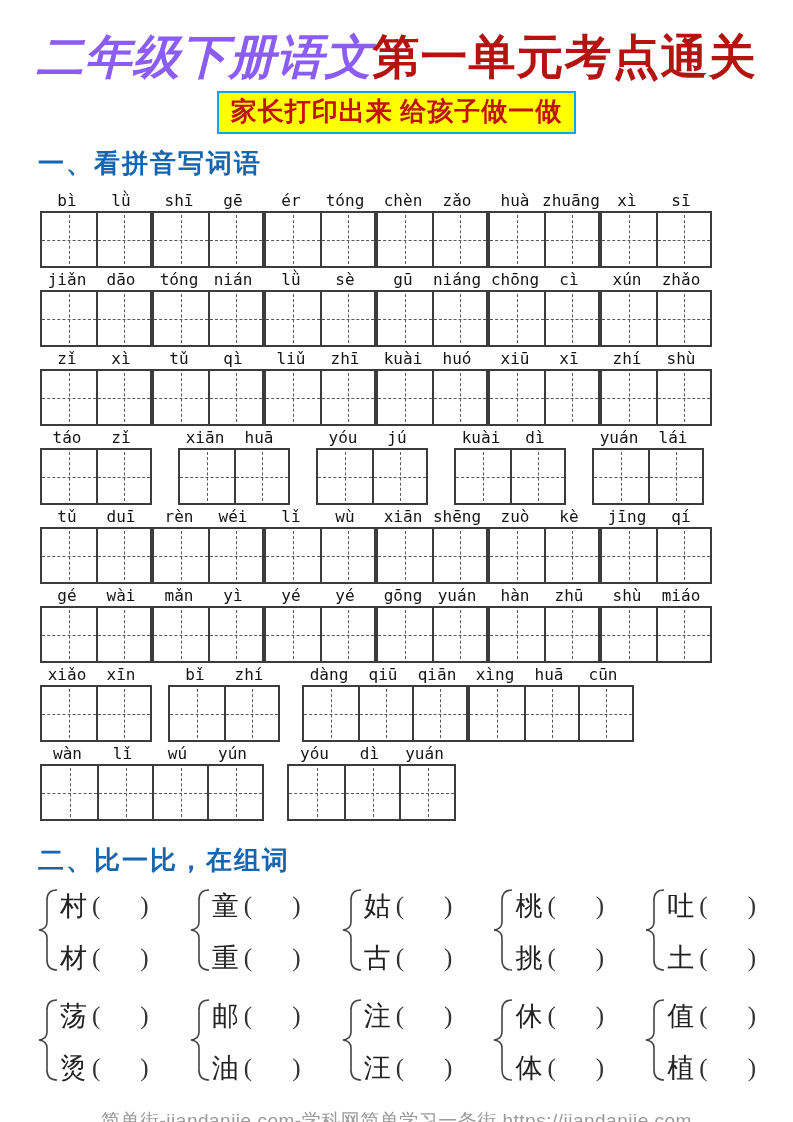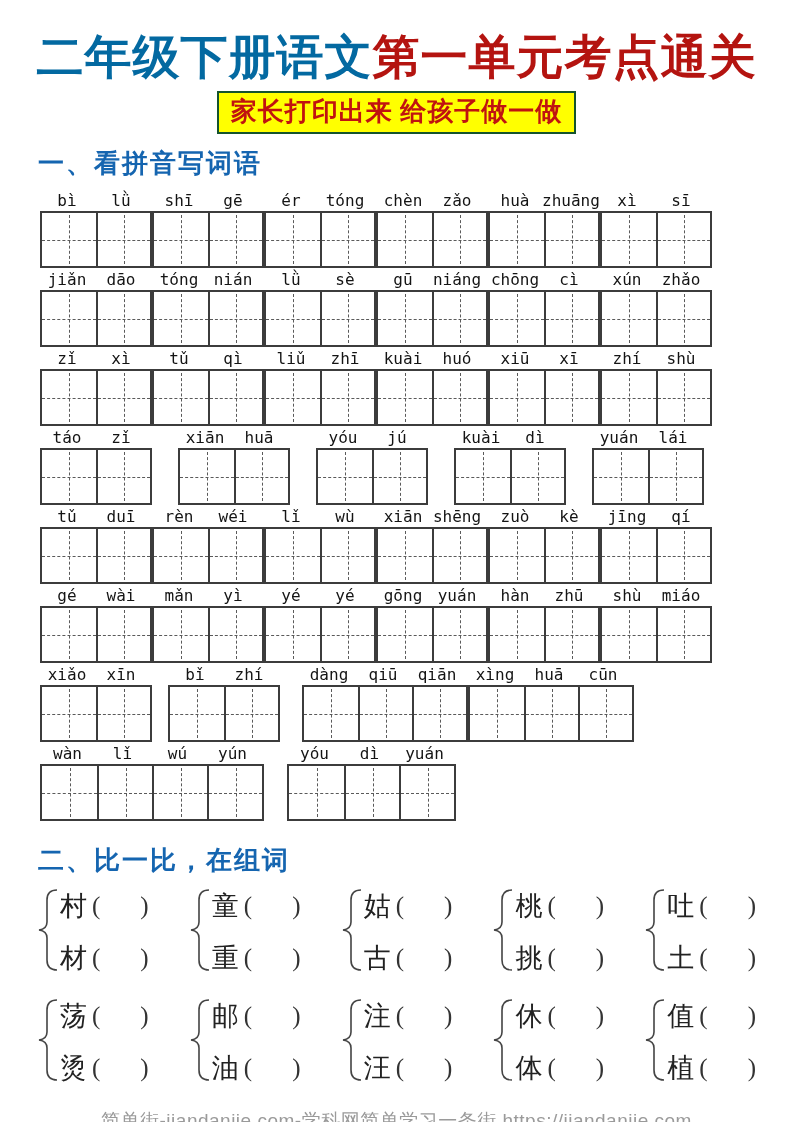--- a/index.html
+++ b/index.html
@@ -7,25 +7,25 @@
   body {
     width:793px; height:1122px; overflow:hidden;
     font-family:"Liberation Sans", sans-serif;
     color:#1a1a1a;
   }
   .page { width:793px; height:1122px; padding-top:30px; position:relative; }
 
   
   .title { text-align:center; font-size:47px; font-weight:bold; letter-spacing:1px;
            font-family:"Liberation Serif", serif; line-height:1.15; white-space:nowrap; }
-  .t-black { color:#0369a1; }
+  .t-black { color:#8b5cf6;font-style:italic; }
   .t-red   { color:#b41410;margin-top:45px; }
   .sub-wrap { text-align:center; margin-top:7px; }
   .subtitle {
-    display:inline-block; background:#ffff00; border:2px solid #14532d;
+    display:inline-block; background:#ffff00; border:2px solid #0ea5e9;
     color:#c01310; font-weight:bold; font-size:26px; letter-spacing:1px;
     padding:1px 12px 3px 12px; font-family:"Liberation Serif", serif;
   }
 
   
   .sec-heading {
     color:#1565b0; font-weight:bold; font-size:26px; letter-spacing:2px;
     margin:12px 0 0 38px; font-family:"Liberation Serif", serif;
   }
   .sec-heading.second { margin-top:22px; }

